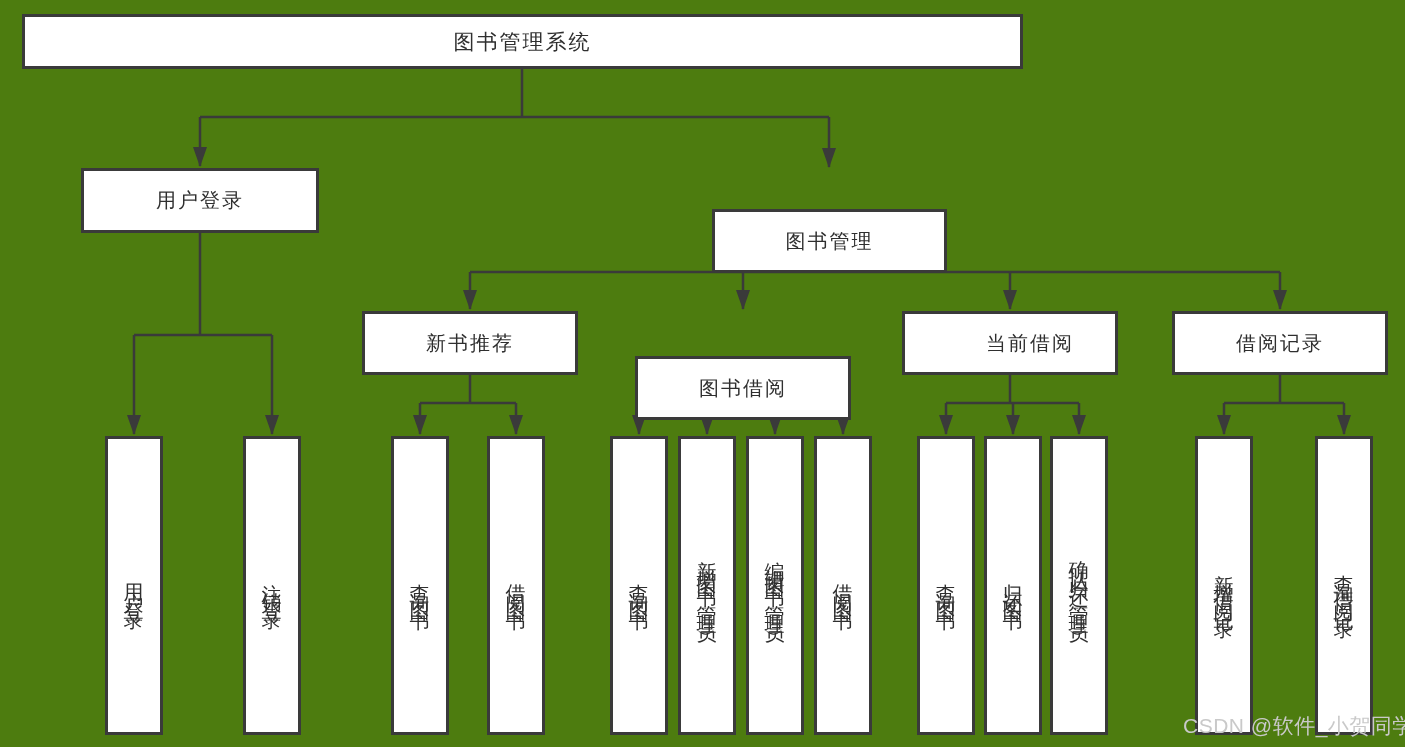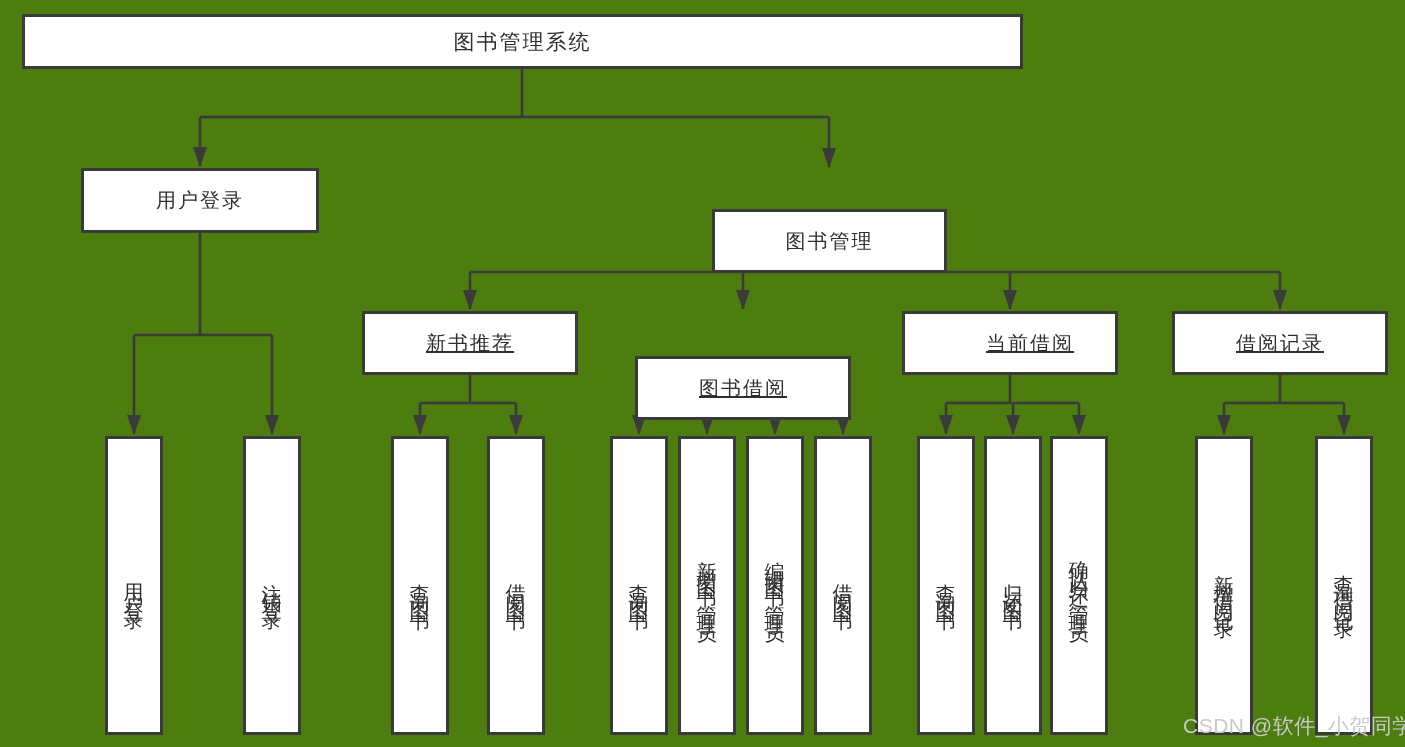--- a/index.html
+++ b/index.html
@@ -50,21 +50,21 @@
     line-height: 1;
     letter-spacing: 9px;
     color: #2f2f2f;
     white-space: nowrap;
   }
 
   
   .n-root   { left: 22px;   top: 14px;  width: 1001px; height: 55px; }
   .n-login  { left: 81px;   top: 168px; width: 238px;  height: 65px; }
   .n-mgmt   { left: 712px;  top: 169px; width: 235px;  height: 64px; margin-top: 40px; }
-  .n-l3     { top: 311px; width: 216px; height: 64px; text-decoration: underline; }
+  .n-l3     { top: 311px; width: 216px; height: 64px; }
   .n-rec    { left: 362px;  }
   .n-borrow { left: 635px; margin-top: 45px;  }
   .n-cur    { left: 902px; padding-left: 40px;  }
   .n-hist   { left: 1172px; }
 
   .v1  { left: 105px; }
   .v2  { left: 243px; }
   .v3  { left: 391px; }
   .v4  { left: 487px; }
   .v5  { left: 610px; }

